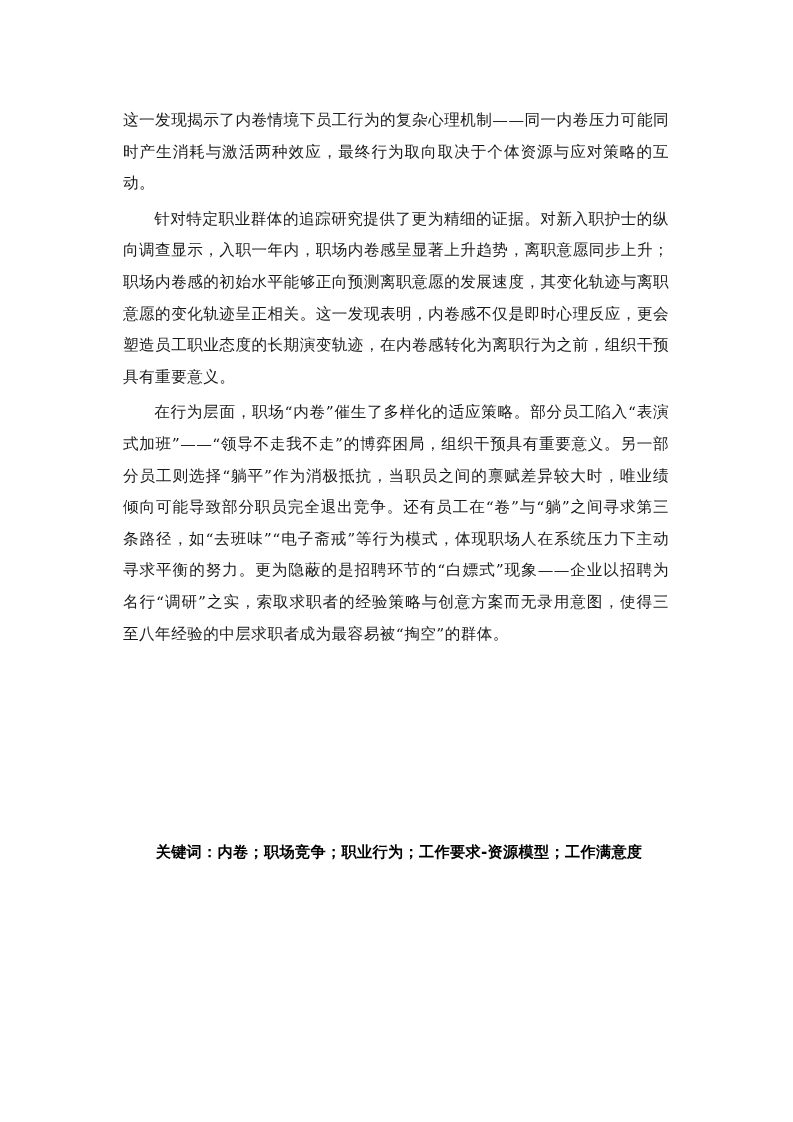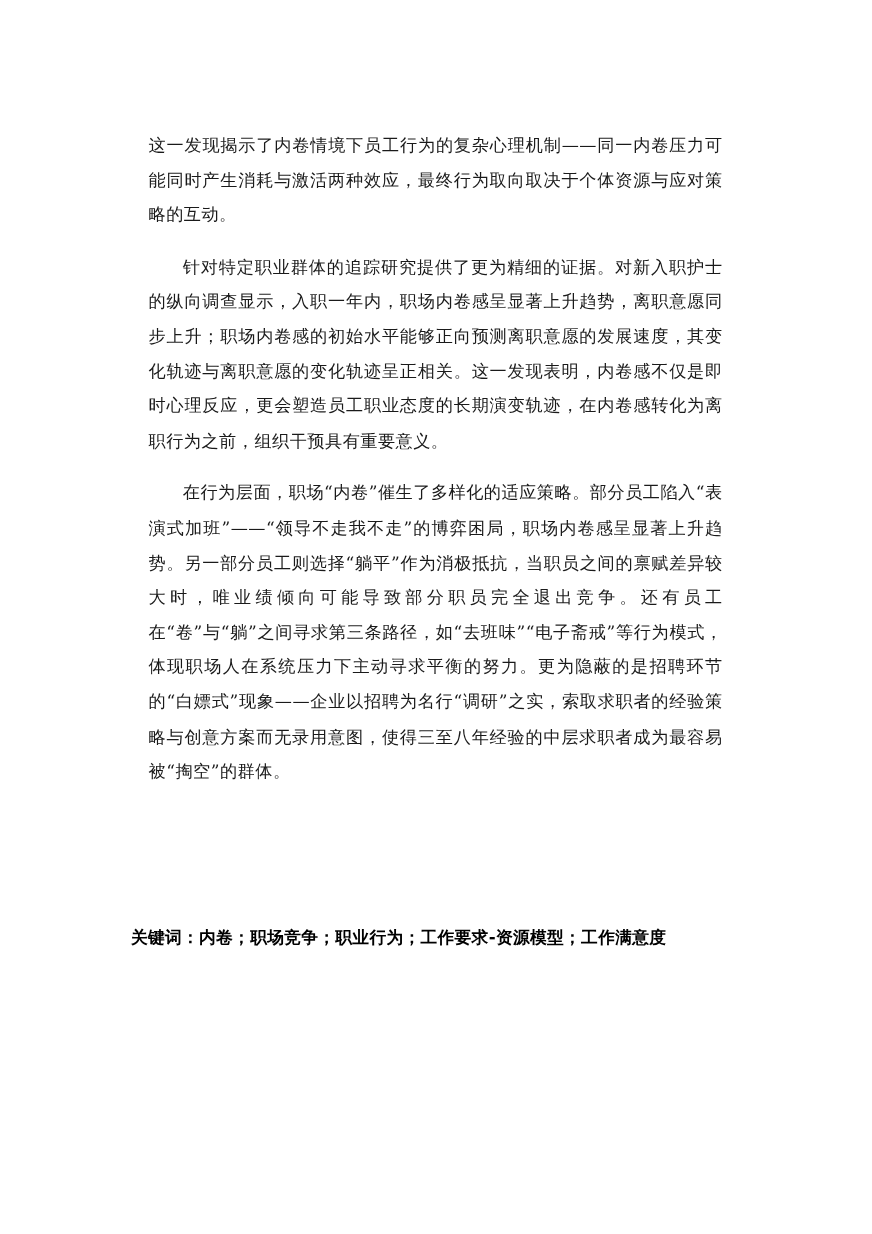--- a/index.html
+++ b/index.html
@@ -15,21 +15,21 @@
     font-family: "DejaVu Serif", "Liberation Serif", serif;
     color: #1a1a1a;
   }
   .page {
     position: absolute;
     left: 119px;
     top: 101px;
     width: 554px;
   }
   .para {
-    margin: 16px;
+    margin: 4px;
     font-size: 15.6px;
     line-height: 31.6px;
     text-align: justify;
     text-justify: inter-character;
     letter-spacing: 0.45px;
     word-break: break-all;
   }
   .para.indent {
     text-indent: 2em;
   }
@@ -38,24 +38,25 @@
     left: 119px;
     top: 839px;
     width: 560px;
     font-family: "DejaVu Sans", "Liberation Sans", sans-serif;
     font-weight: bold;
     font-size: 15.2px;
     line-height: 26px;
     letter-spacing: 0.3px;
     color: #000000;
     white-space: nowrap;
+    text-align: center;
   }
 </style>
 </head>
 <body>
 
 <div class="page">
   <p class="para">这一发现揭示了内卷情境下员工行为的复杂心理机制——同一内卷压力可能同时产生消耗与激活两种效应，最终行为取向取决于个体资源与应对策略的互动。</p>
   <p class="para indent">针对特定职业群体的追踪研究提供了更为精细的证据。对新入职护士的纵向调查显示，入职一年内，职场内卷感呈显著上升趋势，离职意愿同步上升；职场内卷感的初始水平能够正向预测离职意愿的发展速度，其变化轨迹与离职意愿的变化轨迹呈正相关。这一发现表明，内卷感不仅是即时心理反应，更会塑造员工职业态度的长期演变轨迹，在内卷感转化为离职行为之前，组织干预具有重要意义。</p>
-  <p class="para indent">在行为层面，职场“内卷”催生了多样化的适应策略。部分员工陷入“表演式加班”——“领导不走我不走”的博弈困局，职场内卷感呈显著上升趋势。另一部分员工则选择“躺平”作为消极抵抗，当职员之间的禀赋差异较大时，唯业绩倾向可能导致部分职员完全退出竞争。还有员工在“卷”与“躺”之间寻求第三条路径，如“去班味”“电子斋戒”等行为模式，体现职场人在系统压力下主动寻求平衡的努力。更为隐蔽的是招聘环节的“白嫖式”现象——企业以招聘为名行“调研”之实，索取求职者的经验策略与创意方案而无录用意图，使得三至八年经验的中层求职者成为最容易被“掏空”的群体。</p>
+  <p class="para indent">在行为层面，职场“内卷”催生了多样化的适应策略。部分员工陷入“表演式加班”——“领导不走我不走”的博弈困局，组织干预具有重要意义。另一部分员工则选择“躺平”作为消极抵抗，当职员之间的禀赋差异较大时，唯业绩倾向可能导致部分职员完全退出竞争。还有员工在“卷”与“躺”之间寻求第三条路径，如“去班味”“电子斋戒”等行为模式，体现职场人在系统压力下主动寻求平衡的努力。更为隐蔽的是招聘环节的“白嫖式”现象——企业以招聘为名行“调研”之实，索取求职者的经验策略与创意方案而无录用意图，使得三至八年经验的中层求职者成为最容易被“掏空”的群体。</p>
 </div>
 
 <div class="keywords">关键词：内卷；职场竞争；职业行为；工作要求-资源模型；工作满意度</div>
 
 </body></html>

